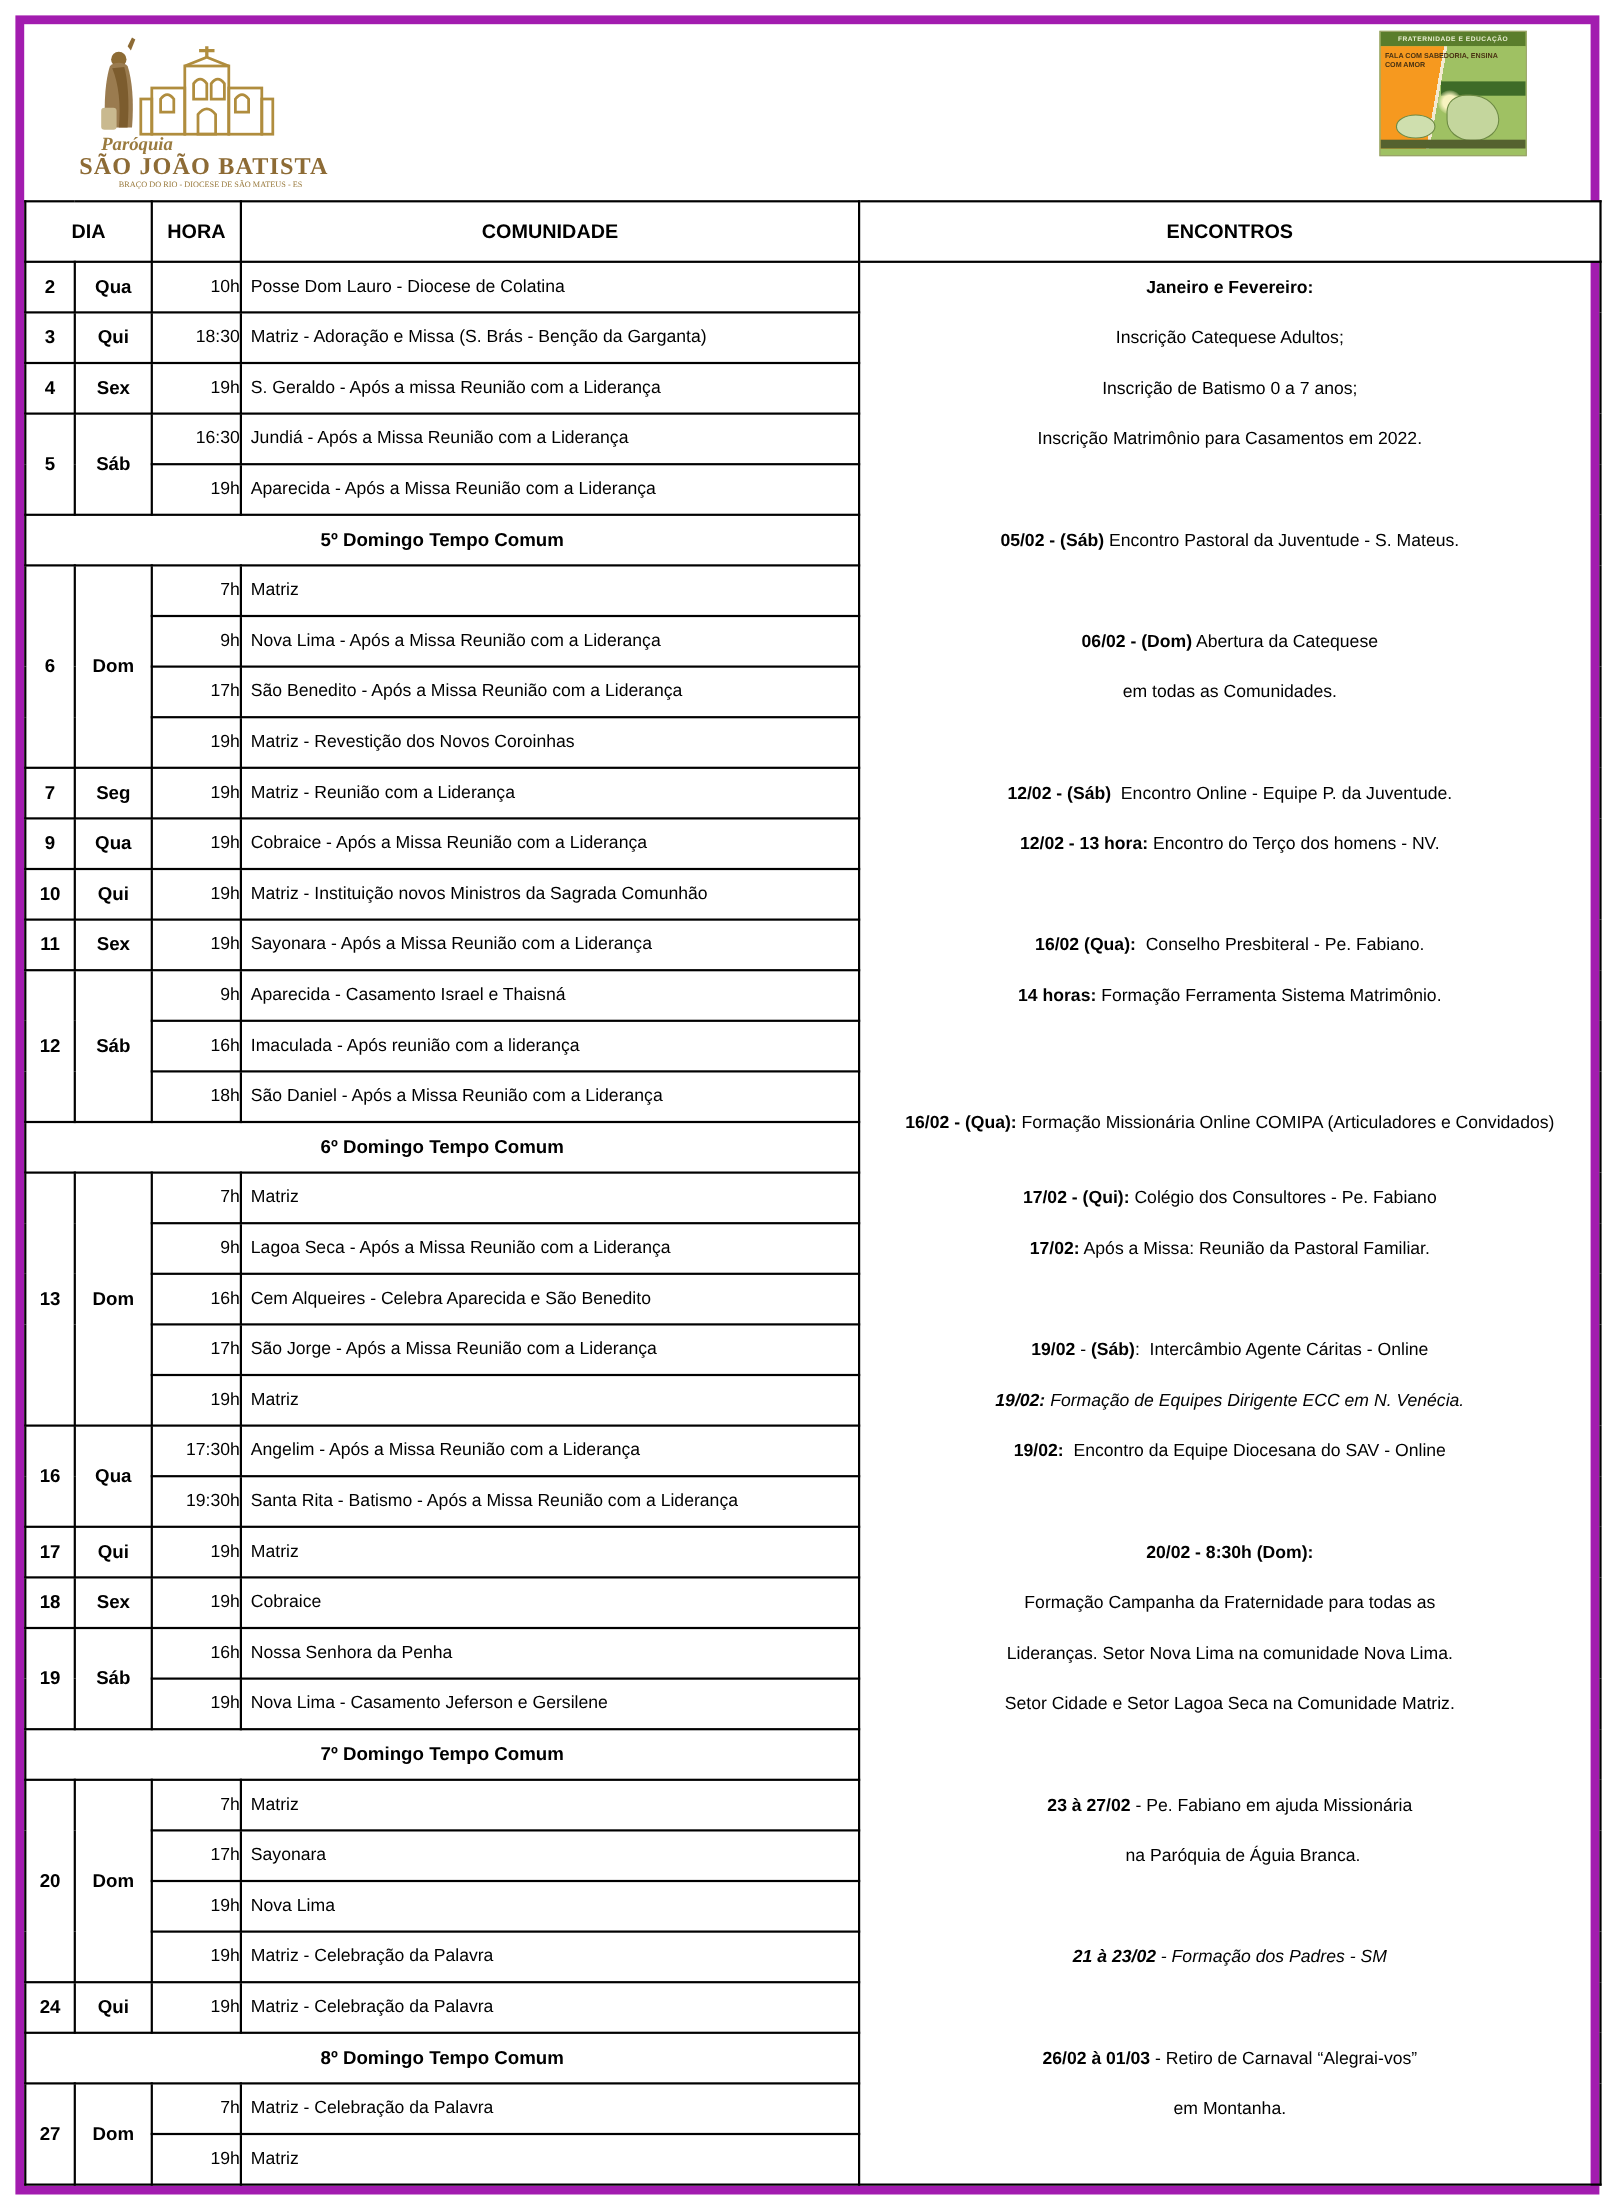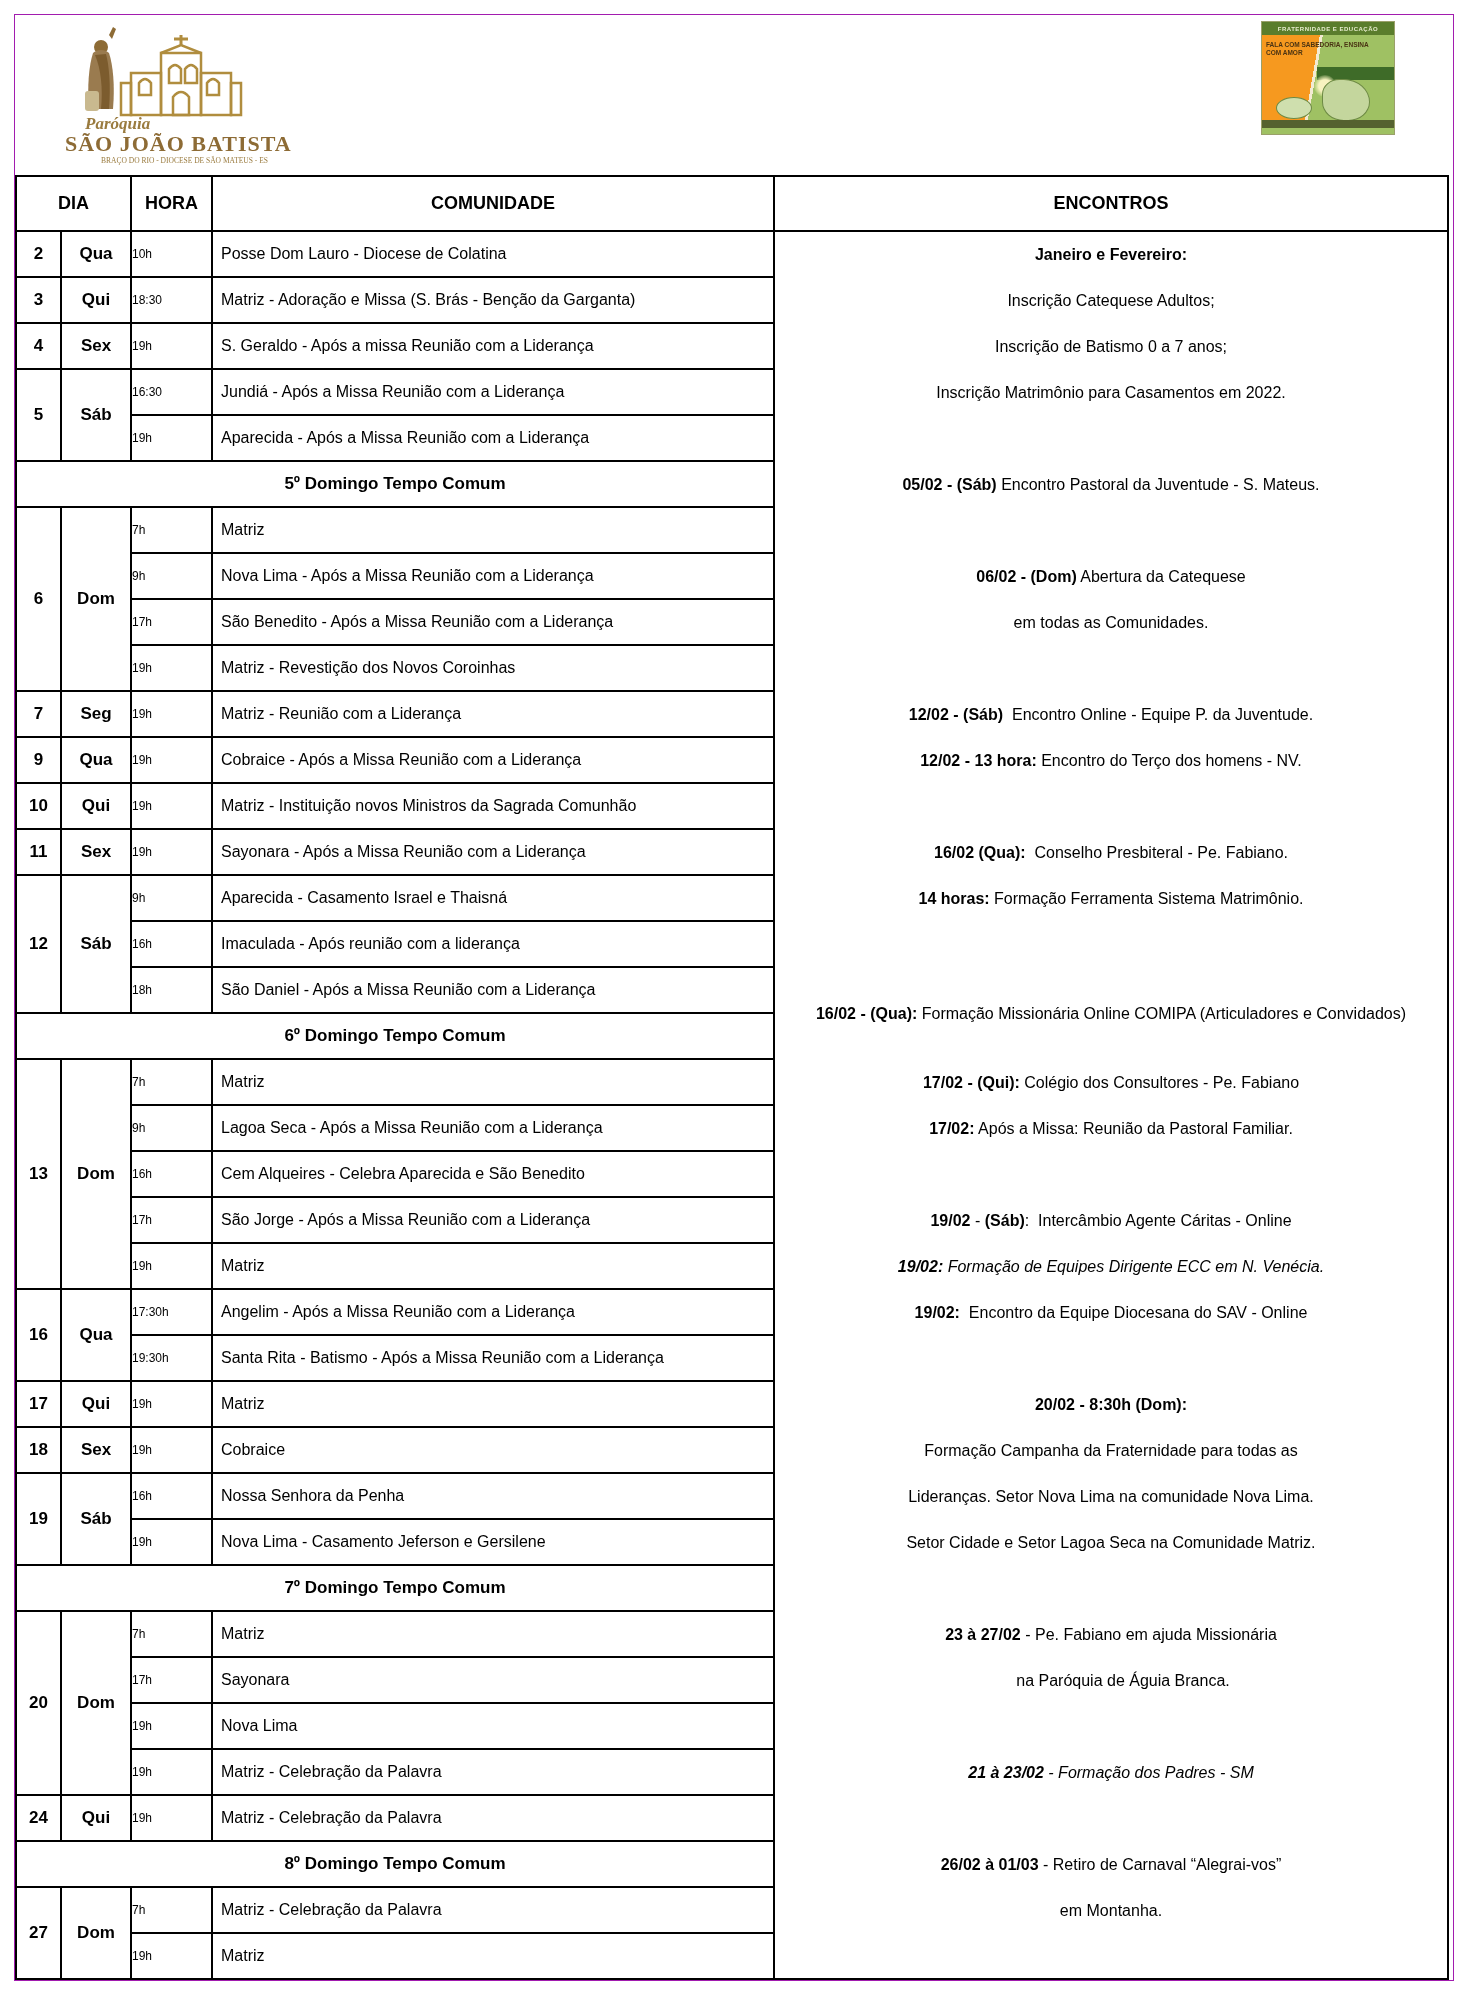--- a/index.html
+++ b/index.html
@@ -1,38 +1,38 @@
 <!DOCTYPE html>
 <html><head>
 <meta charset="utf-8">
 <style>
   html,body{margin:0;padding:0;background:#fff;}
   body{width:1472px;height:2004px;position:relative;font-family:"Liberation Sans",sans-serif;color:#000;}
-  .frame{position:absolute;left:14px;top:14px;width:1440px;border:1px solid #a21caf;box-sizing:border-box;background:#fff;}
+  .frame{position:absolute;left:14px;top:14px;width:1440px;border:8px solid #a21caf;box-sizing:border-box;background:#fff;}
   
   .hdr{position:relative;height:160px;width:100%;}
   .logo{position:absolute;left:28px;top:10px;width:250px;height:145px;}
   .logo svg{display:block}
   .title-wrap{position:absolute;left:270px;top:8px;width:760px;height:145px;}
   .poster{position:absolute;right:58px;top:6px;width:134px;height:114px;border:1px solid #9aa06a;box-sizing:border-box;overflow:hidden;background:#9fc163;}
   .poster .band{height:13px;background:#5a7d2c;color:#e8edcf;font-size:6px;font-weight:bold;display:flex;align-items:center;justify-content:center;letter-spacing:.5px;}
   .poster .bodyp{position:relative;height:93px;background:linear-gradient(100deg,#f6991f 0 39%,#f3ead2 39% 41%,#9fc163 41%);}
   .poster .caption{position:absolute;left:4px;top:6px;width:110px;font-size:6.5px;font-weight:bold;color:#4a3313;line-height:1.3;}
   .poster .gband{position:absolute;right:0;top:32px;width:58%;height:13px;background:#3e6b28;}
   .poster .halo{position:absolute;left:52px;top:40px;width:22px;height:22px;border-radius:50%;background:radial-gradient(circle,#f8f3c0 0 40%,rgba(248,243,192,0) 75%);}
   .poster .fig1{position:absolute;left:14px;top:62px;width:34px;height:20px;border-radius:50%;background:#cfdfae;border:1px solid #6d8a44;}
   .poster .fig2{position:absolute;left:60px;top:44px;width:46px;height:40px;border-radius:40% 60% 50% 50%;background:#c4d69d;border:1px solid #6d8a44;}
   .poster .foot{position:absolute;left:0;bottom:0;width:100%;height:8px;background:#55622f;}
   
   table.cal{border-collapse:collapse;table-layout:fixed;width:1432px;}
   .cal th,.cal td{border:2px solid #000;padding:0;vertical-align:middle;}
   .cal thead th{height:53px;font-size:18px;font-weight:bold;text-align:center;background:#fff;}
   .cal tbody tr{height:46px;}
   td.c-num,td.c-dow{text-align:center;font-weight:bold;font-size:17px;}
-  td.c-hora{text-align:left;font-size:12px;margin-top:40px;}
+  td.c-hora{text-align:right;font-size:16px;margin-top:40px;}
   td.c-com{font-size:16px;padding:0 0 0 8px;}
   tr.section td{font-weight:bold;font-size:17px;text-align:center;}
   td.c-enc{vertical-align:top;padding:0;}
   .enc-grid{display:grid;grid-auto-rows:46px;width:100%;}
   .enc-item{display:flex;align-items:center;justify-content:center;text-align:center;font-size:16px;line-height:1.35;padding:0 16px;white-space:pre-wrap;}
   .enc-item .bseg{font-weight:bold;}
 </style>
 </head>
 <body>
 

